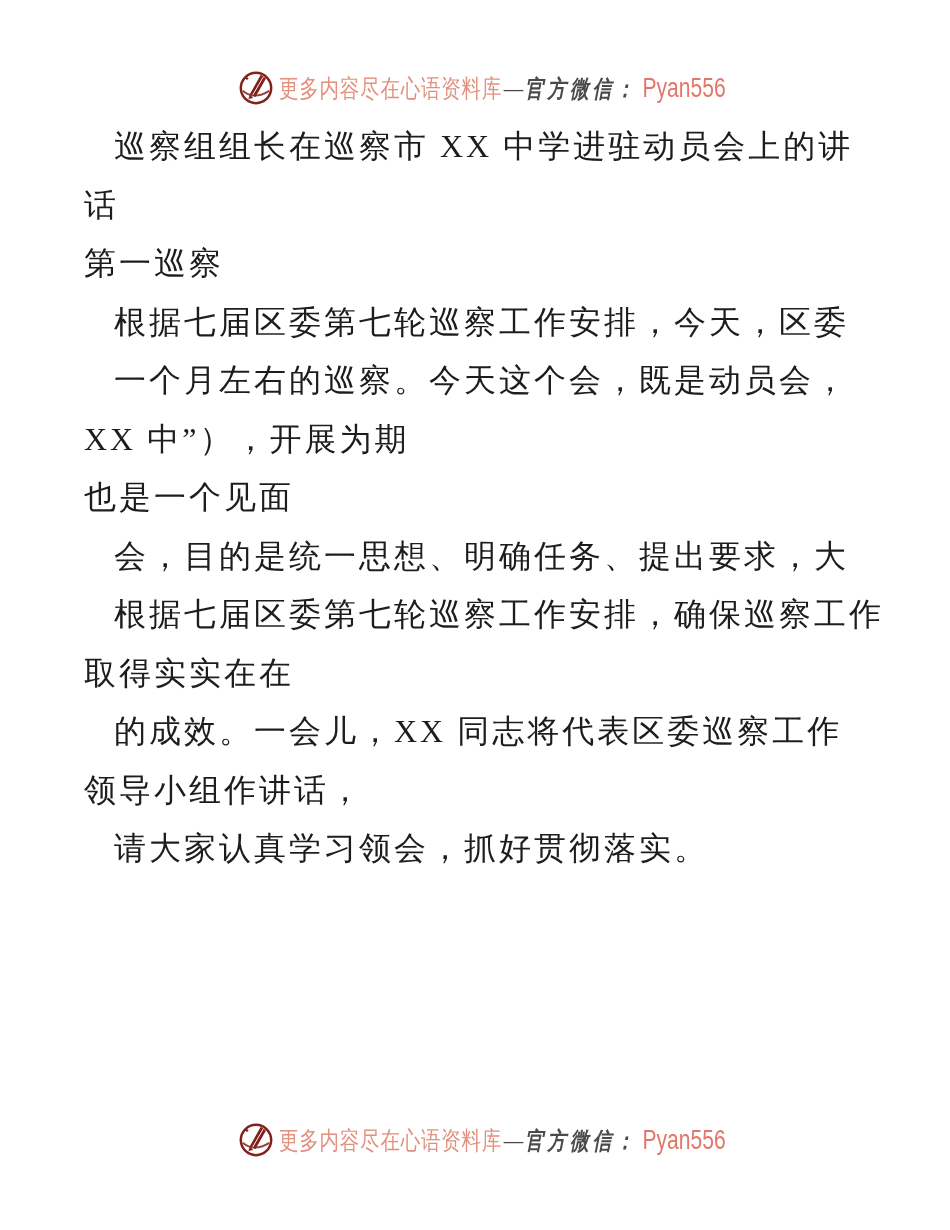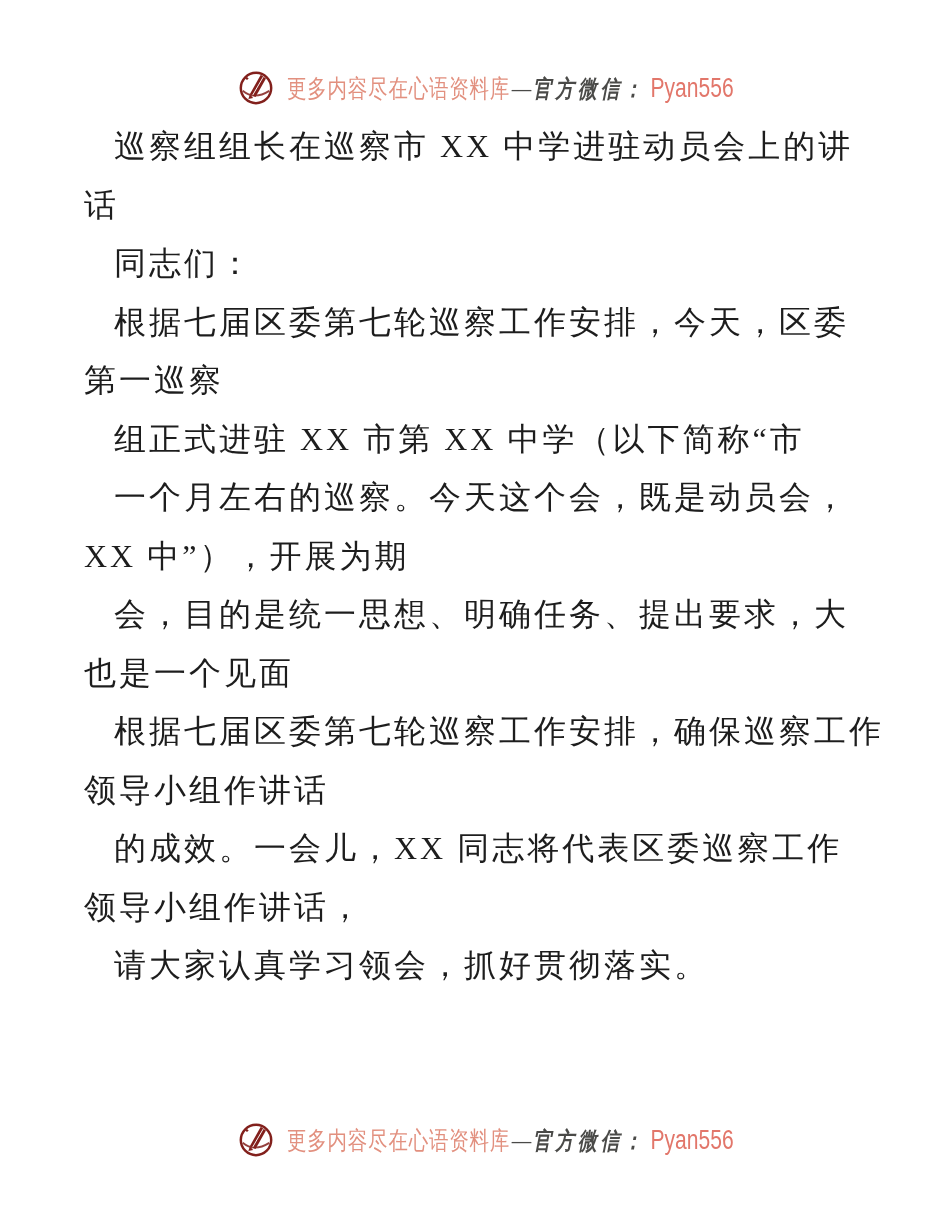--- a/index.html
+++ b/index.html
@@ -16,21 +16,20 @@
     width:950px;height:1230px;
     background:var(--page-bg);
     overflow:hidden;
     font-family:"Liberation Serif","DejaVu Serif",serif;
   }
   
   .watermark{
     position:absolute;left:237px;
     display:flex;align-items:center;
     height:44px;
-    gap:8px;
   }
   .watermark.header{top:66px;}
   .watermark.footer{top:1118px;}
   .logo{width:38px;height:38px;flex:0 0 auto;}
   .wm-text{
     display:flex;align-items:baseline;
     transform:scaleX(0.78);
     transform-origin:left center;
     white-space:nowrap;
     margin-left:4px;
@@ -88,30 +87,28 @@
       <span class="brand">更多内容尽在心语资料库</span>
         <span class="wm-dash">—</span>
         <span class="wechat-label">官方微信：</span>
         <span class="wechat-id">Pyan556</span>
     </span>
   </div>
 
   <div class="doc">
       <div class="body-line indent">巡察组组长在巡察市 XX 中学进驻动员会上的讲</div>
       <div class="body-line">话</div>
-      <div class="body-line indent">同志们：</div>
+      <div class="body-line">第一巡察</div>
       <div class="body-line indent">根据七届区委第七轮巡察工作安排，今天，区委</div>
-      <div class="body-line">第一巡察</div>
-      <div class="body-line indent">组正式进驻 XX 市第 XX 中学（以下简称“市</div>
       <div class="body-line indent">一个月左右的巡察。今天这个会，既是动员会，</div>
       <div class="body-line">XX 中”），开展为期</div>
+      <div class="body-line">也是一个见面</div>
       <div class="body-line indent">会，目的是统一思想、明确任务、提出要求，大</div>
-      <div class="body-line">也是一个见面</div>
       <div class="body-line indent">根据七届区委第七轮巡察工作安排，确保巡察工作</div>
-      <div class="body-line">领导小组作讲话</div>
+      <div class="body-line">取得实实在在</div>
       <div class="body-line indent">的成效。一会儿，XX 同志将代表区委巡察工作</div>
       <div class="body-line">领导小组作讲话，</div>
       <div class="body-line indent">请大家认真学习领会，抓好贯彻落实。</div>
     </div>
 
   <div class="watermark footer">
     <svg class="logo" viewBox="0 0 40 40">
       <circle cx="20" cy="20" r="16" fill="none" stroke="#82201c" stroke-width="2.6"></circle>
       <path d="M6 23 Q18 33 34 23" fill="none" stroke="#82201c" stroke-width="2" opacity="0.85"></path>
       <path d="M25 6 L13.5 26.5 L19.5 29.5 L30.5 10 Z" fill="#82201c"></path>

